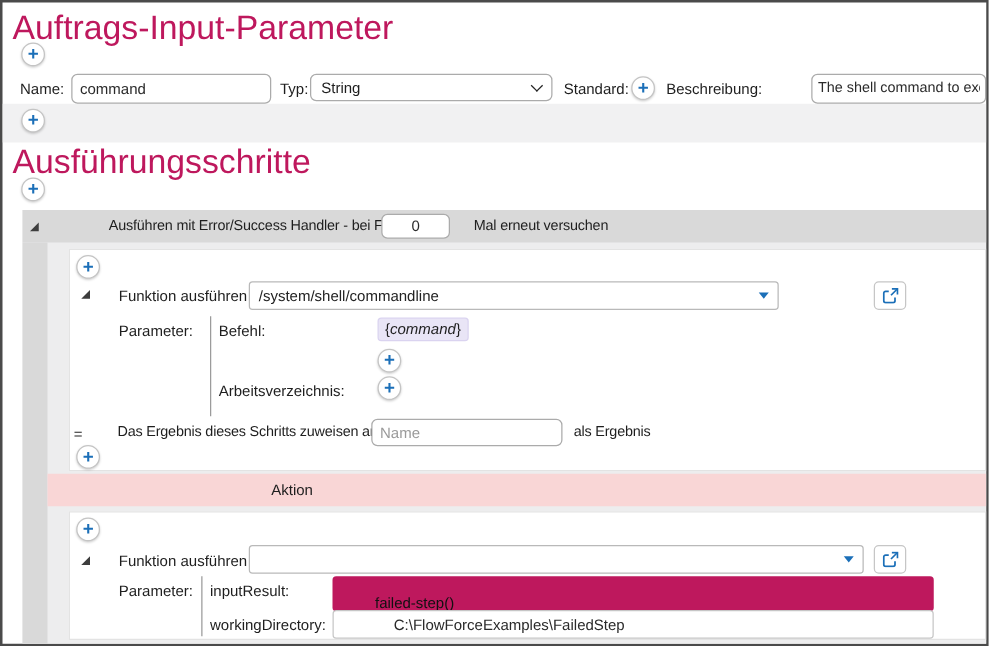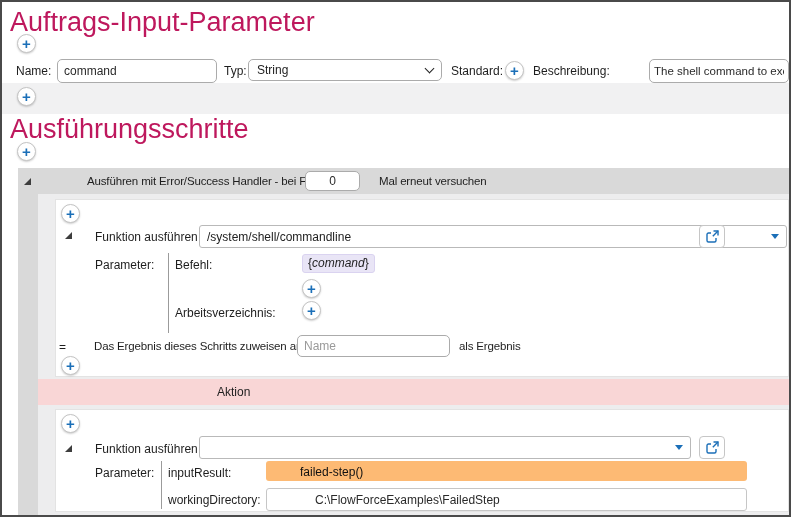--- a/index.html
+++ b/index.html
@@ -56,22 +56,22 @@
     position: absolute; width: 0; height: 0;
     border-left: 7px solid transparent; border-bottom: 7px solid #3d3d3d;
     cursor: pointer;
   }
   .divider { position: absolute; width: 1px; background: #9b9b9b; }
   .chip {
     position: absolute; background: #e9e5f6; border: 1px solid #dad3f0; border-radius: 3px;
     font-size: 12px; color: #1f1f1f; padding: 1px 5px; line-height: 15px; white-space: nowrap;
   }
   .strip {
-    position: absolute; background: #fdba74; border-radius: 3px;
-    font-size: 12px; color: #111; padding: 4px 6px; height: 20px; white-space: nowrap;
+    position: absolute; background: #be185d; border-radius: 3px;
+    font-size: 12px; color: #111; padding: 14px 6px; height: 20px; white-space: nowrap;
   }
   .ctr { text-align: center; }
 </style>
 </head>
 <body>
 
 <div id="screen">
 
   <div class="bg" style="left:0;right:0;top:81px;height:31px;background:#f1f1f2"></div>
   <div class="bg" style="left:16px;top:166px;right:0;bottom:0;background:#ededee"></div>
@@ -111,21 +111,21 @@
     <span class="bold">Ausführen</span>
     <span>mit Error/Success Handler - bei Fehler</span>
   </div>
   <input class="inp ctr" style="left: 303px; top: 169px; width: 55px; height: 20px;" value="0">
   <span class="lbl sm" style="left:377px;top:173px">Mal erneut versuchen</span>
 
   <button class="plus" style="left:59px;top:202px"><span>+</span></button>
 
   <span class="tri" style="left:63px;top:230px"></span>
   <span class="lbl" style="left:93px;top:228px">Funktion ausführen</span>
-  <div class="combo" style="left:197px;top:223px;width:588px">
+  <div class="combo" style="left:197px;top:223px;width:424px">
     <span>/system/shell/commandline</span>
     <span class="ddarrow"></span>
   </div>
   <button class="extbtn" style="left:697px;top:223px">
     <svg width="13" height="13" viewBox="0 0 13 13">
       <path d="M5 3H2.5A1.5 1.5 0 0 0 1 4.5v6A1.5 1.5 0 0 0 2.5 12h6A1.5 1.5 0 0 0 10 10.5V8" fill="none" stroke="#1b6fb8" stroke-width="1.4"></path>
       <path d="M7.5 1H12v4.5" fill="none" stroke="#1b6fb8" stroke-width="1.4"></path>
       <path d="M12 1L6.8 6.2" stroke="#1b6fb8" stroke-width="1.4"></path>
     </svg>
   </button>

